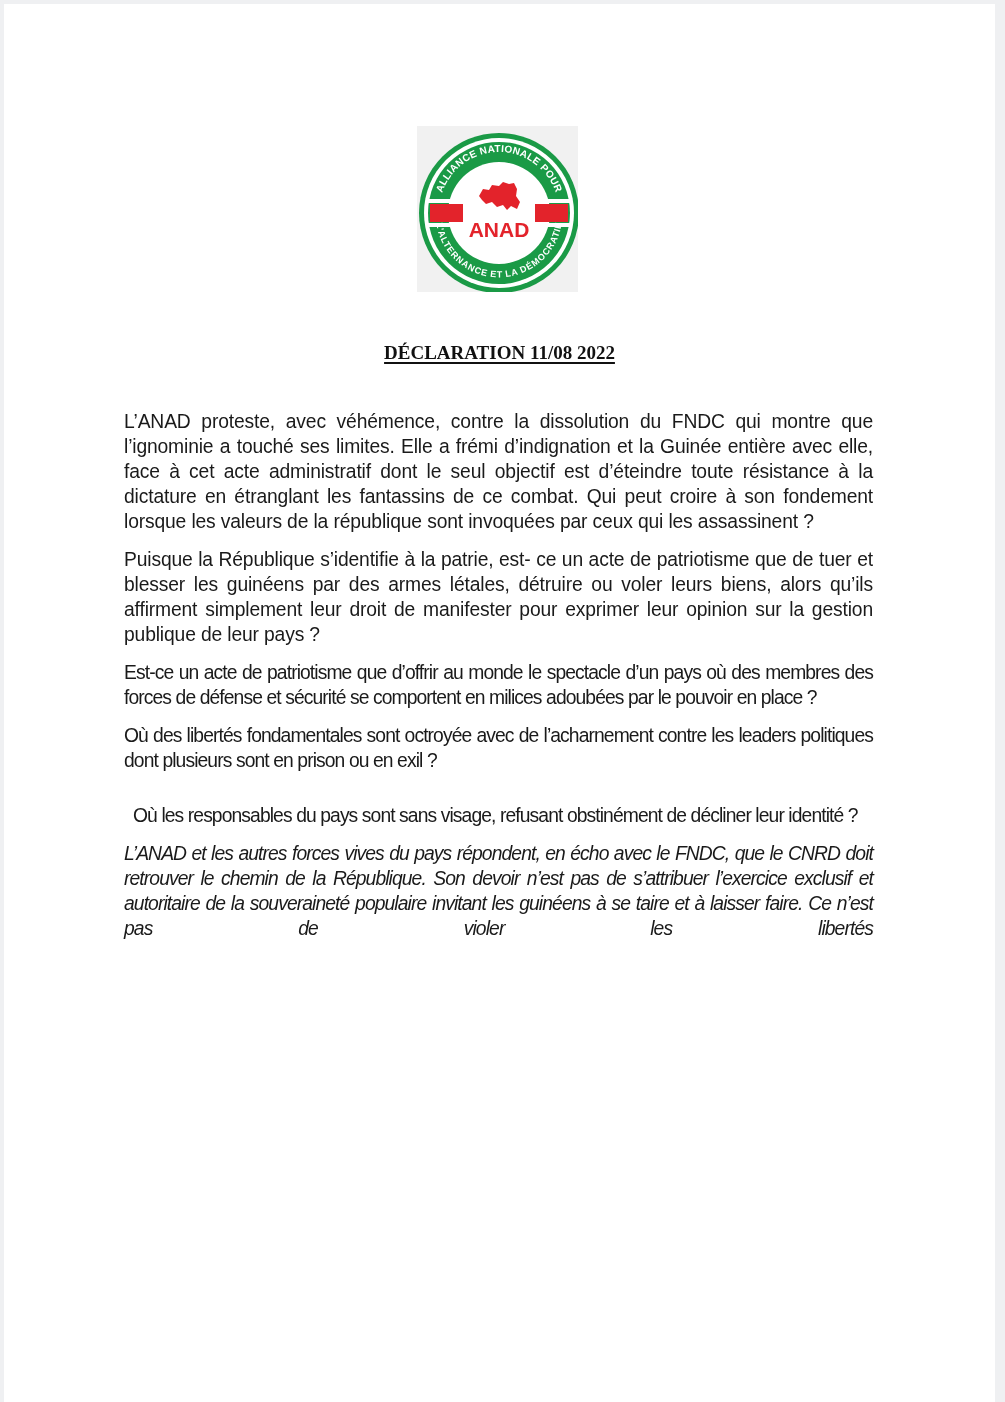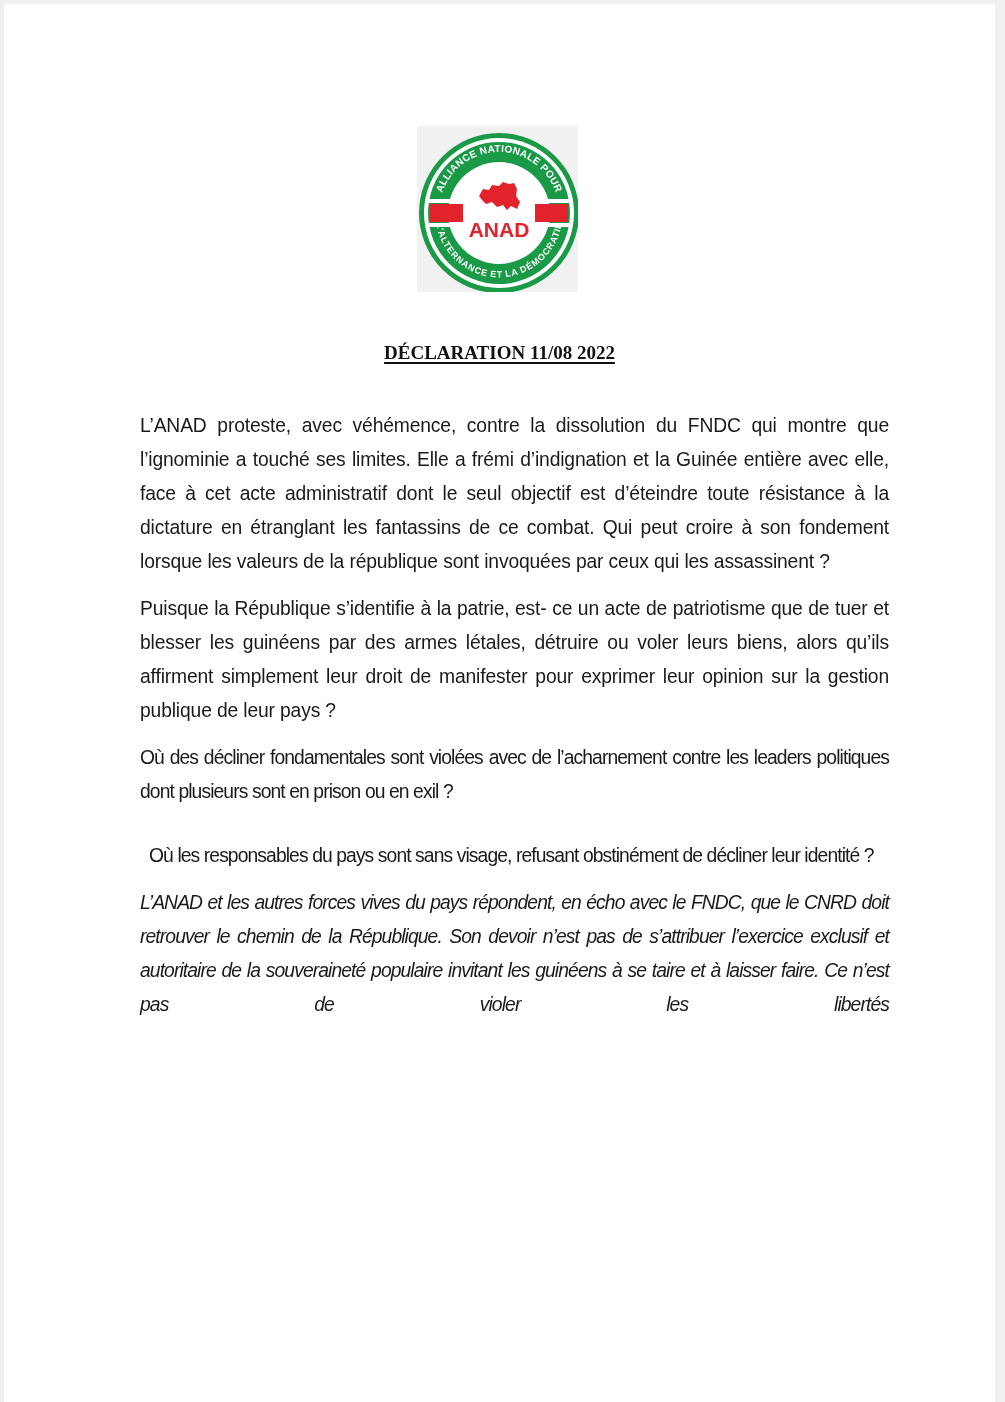--- a/index.html
+++ b/index.html
@@ -14,23 +14,23 @@
     background:#f1f1f1;
   }
   .logo-box svg { position:absolute; left:0; top:0; }
   .title {
     position:absolute; left:0; width:991px; top:338px; text-align:center;
     font-family:"Liberation Serif","DejaVu Serif",serif; font-weight:bold;
     font-size:19px; color:#111; 
   }
   .title span { text-decoration:underline; text-underline-offset:3px; text-decoration-thickness:1.5px; }
   .body-text {
-    position:absolute; left:136px; width:749px; top:405px;
+    position:absolute; left:120px; width:749px; top:405px;
     font-family:"Liberation Sans","DejaVu Sans",sans-serif;
-    font-size:19.3px; line-height:34px; color:#1a1a1a; letter-spacing:-0.15px;
+    font-size:19.3px; line-height:25px; color:#1a1a1a; letter-spacing:-0.15px;
   }
   .body-text p { margin:0 0 13px 0; text-align:justify; text-align-last:left; }
   .body-text p.cond { letter-spacing:-0.9px; word-spacing:0px; }
   .body-text p.indent { text-indent:9px;margin-top:30px; }
   .body-text p.lastpara { text-align:justify; text-align-last:justify;font-style:italic; }
 </style>
 </head>
 <body>
 
 <div class="page">
@@ -62,18 +62,19 @@
     </svg>
   </div>
 
   <div class="title">
     <span>DÉCLARATION 11/08 2022</span>
   </div>
 
   <div class="body-text">
     <p>L’ANAD proteste, avec véhémence, contre la dissolution du FNDC qui montre que l’ignominie a touché ses limites. Elle a frémi d’indignation et la Guinée entière avec elle, face à cet acte administratif dont le seul objectif est d’éteindre toute résistance à la dictature en étranglant les fantassins de ce combat. Qui peut croire à son fondement lorsque les valeurs de la république sont invoquées par ceux qui les assassinent ?</p>
     <p>Puisque la République s’identifie à la patrie, est- ce un acte de patriotisme que de tuer et blesser les guinéens par des armes létales, détruire ou voler leurs biens, alors qu’ils affirment simplement leur droit de manifester pour exprimer leur opinion sur la gestion publique de leur pays ?</p>
-    <p class="cond">Où des décliner fondamentales sont violées avec de l’acharnement contre les leaders politiques dont plusieurs sont en prison ou en exil ?</p>
+    <p class="cond">Est-ce un acte de patriotisme que d’offrir au monde le spectacle d’un pays où des membres des forces de défense et sécurité se comportent en milices adoubées par le pouvoir en place ?</p>
+    <p class="cond">Où des libertés fondamentales sont octroyée avec de l’acharnement contre les leaders politiques dont plusieurs sont en prison ou en exil ?</p>
     <p class="cond indent">Où les responsables du pays sont sans visage, refusant obstinément de décliner leur identité ?</p>
     <p class="cond lastpara">L’ANAD et les autres forces vives du pays répondent, en écho avec le FNDC, que le CNRD doit retrouver le chemin de la République. Son devoir n’est pas de s’attribuer l’exercice exclusif et autoritaire de la souveraineté populaire invitant les guinéens à se taire et à laisser faire. Ce n’est pas de violer les libertés</p>
   </div>
 
 </div>
 
 </body></html>

